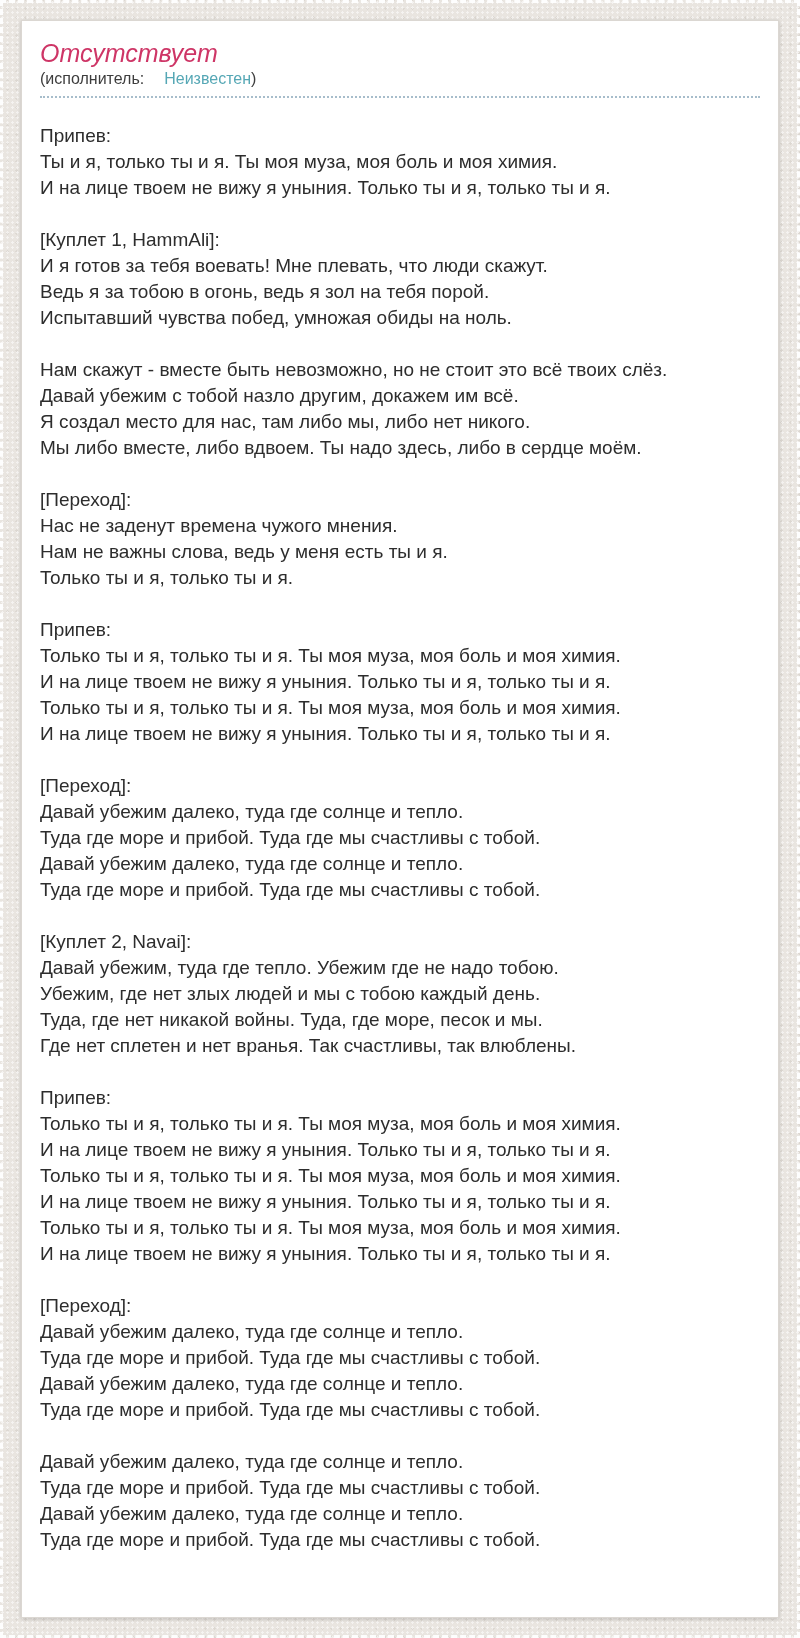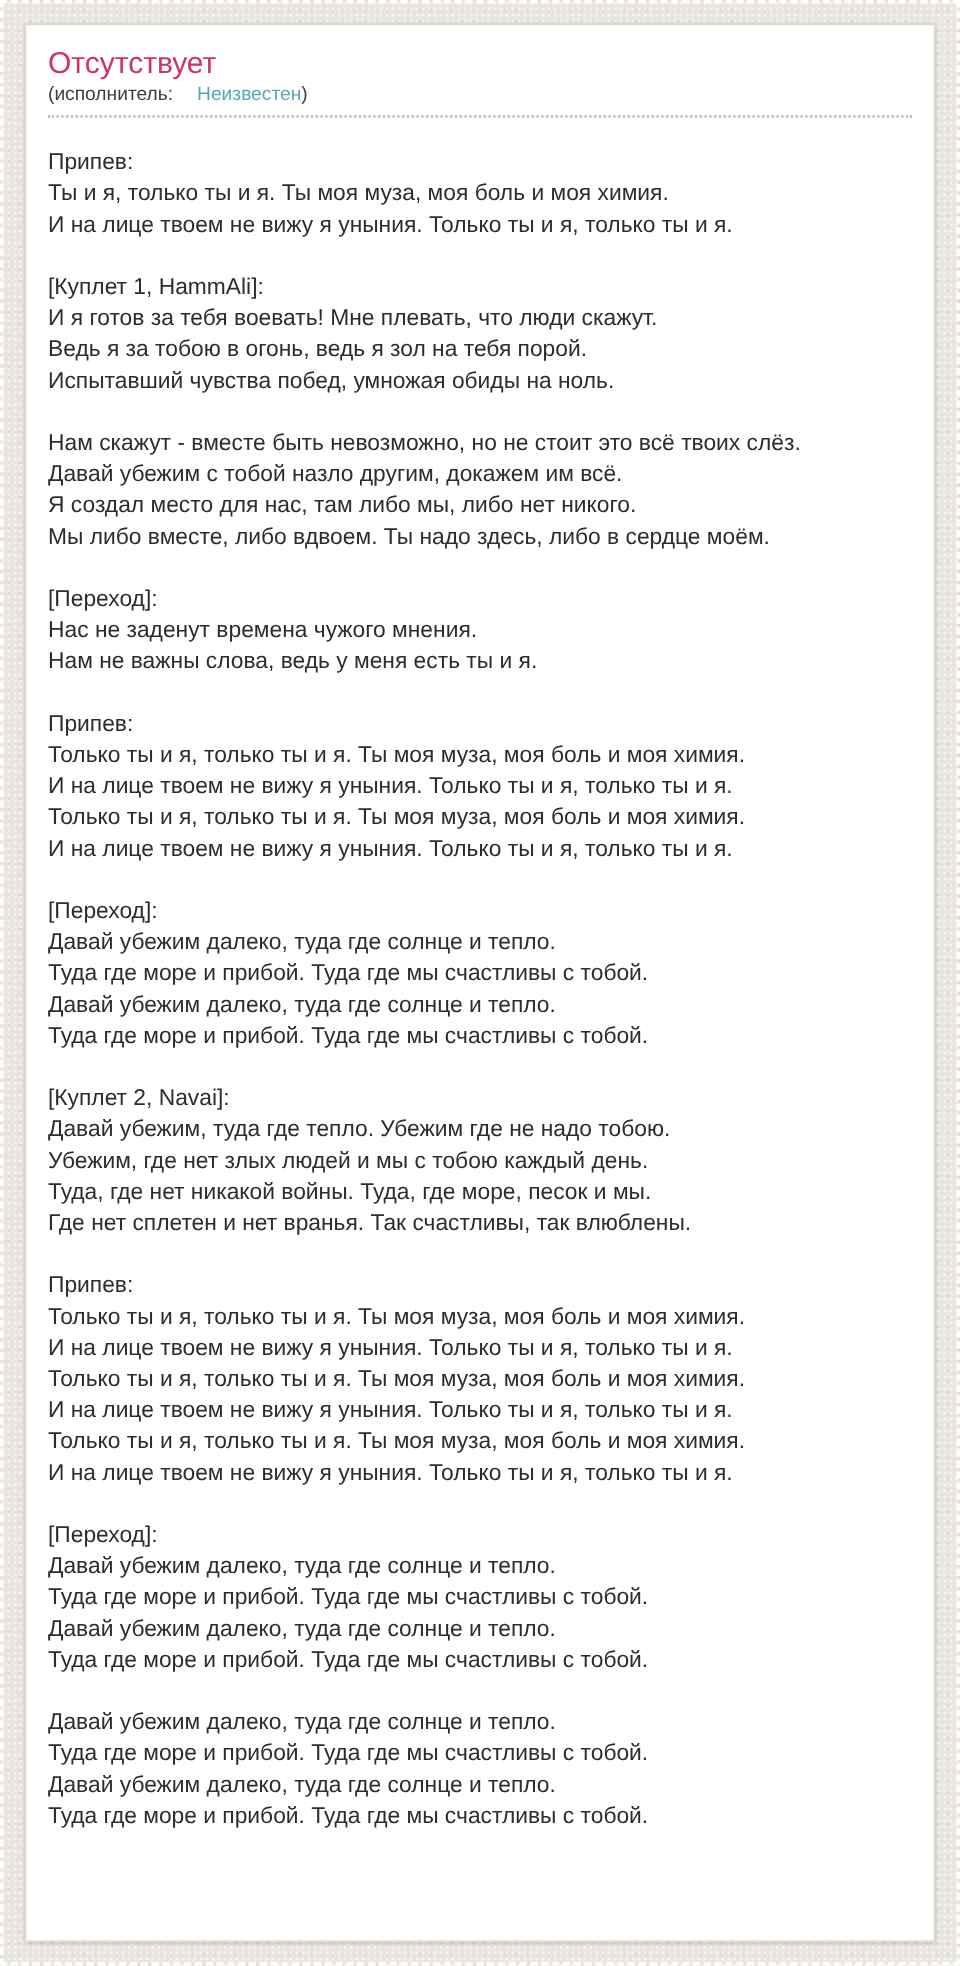--- a/index.html
+++ b/index.html
@@ -35,20 +35,21 @@
     box-shadow: 0 1px 4px rgba(0,0,0,0.18);
     padding: 18px 18px 0 18px;
     z-index: 1;
   }
   h1.song-title {
     margin: 0;
     font-size: 25px;
     line-height: 28px;
     font-weight: normal;
     color: #ce3566;
+    font-style: italic;
   }
   .subtitle {
     font-size: 16px;
     line-height: 20px;
     color: #3d3d3d;
     padding: 2px 0 7px 0;
     border-bottom: 2px dotted #a7bdcb;
   }
   .artist-link {
     color: #55a7b5;
@@ -90,20 +91,21 @@
       <div class="line">Испытавший чувства побед, умножая обиды на ноль.</div>
       <div class="line">&nbsp;</div>
       <div class="line">Нам скажут - вместе быть невозможно, но не стоит это всё твоих слёз.</div>
       <div class="line">Давай убежим с тобой назло другим, докажем им всё.</div>
       <div class="line">Я создал место для нас, там либо мы, либо нет никого.</div>
       <div class="line">Мы либо вместе, либо вдвоем. Ты надо здесь, либо в сердце моём.</div>
       <div class="line">&nbsp;</div>
       <div class="line">[Переход]:</div>
       <div class="line">Нас не заденут времена чужого мнения.</div>
       <div class="line">Нам не важны слова, ведь у меня есть ты и я.</div>
+      <div class="line">Только ты и я, только ты и я.</div>
       <div class="line">&nbsp;</div>
       <div class="line">Припев:</div>
       <div class="line">Только ты и я, только ты и я. Ты моя муза, моя боль и моя химия.</div>
       <div class="line">И на лице твоем не вижу я уныния. Только ты и я, только ты и я.</div>
       <div class="line">Только ты и я, только ты и я. Ты моя муза, моя боль и моя химия.</div>
       <div class="line">И на лице твоем не вижу я уныния. Только ты и я, только ты и я.</div>
       <div class="line">&nbsp;</div>
       <div class="line">[Переход]:</div>
       <div class="line">Давай убежим далеко, туда где солнце и тепло.</div>
       <div class="line">Туда где море и прибой. Туда где мы счастливы с тобой.</div>

